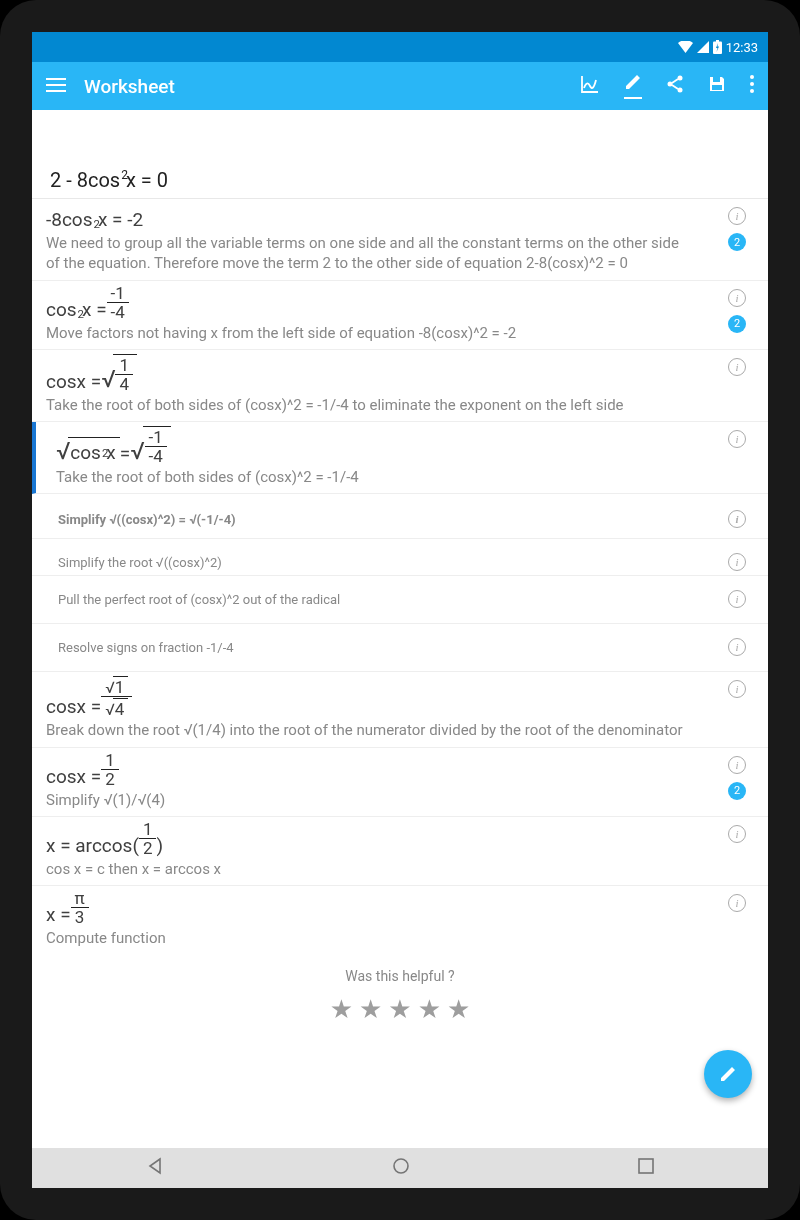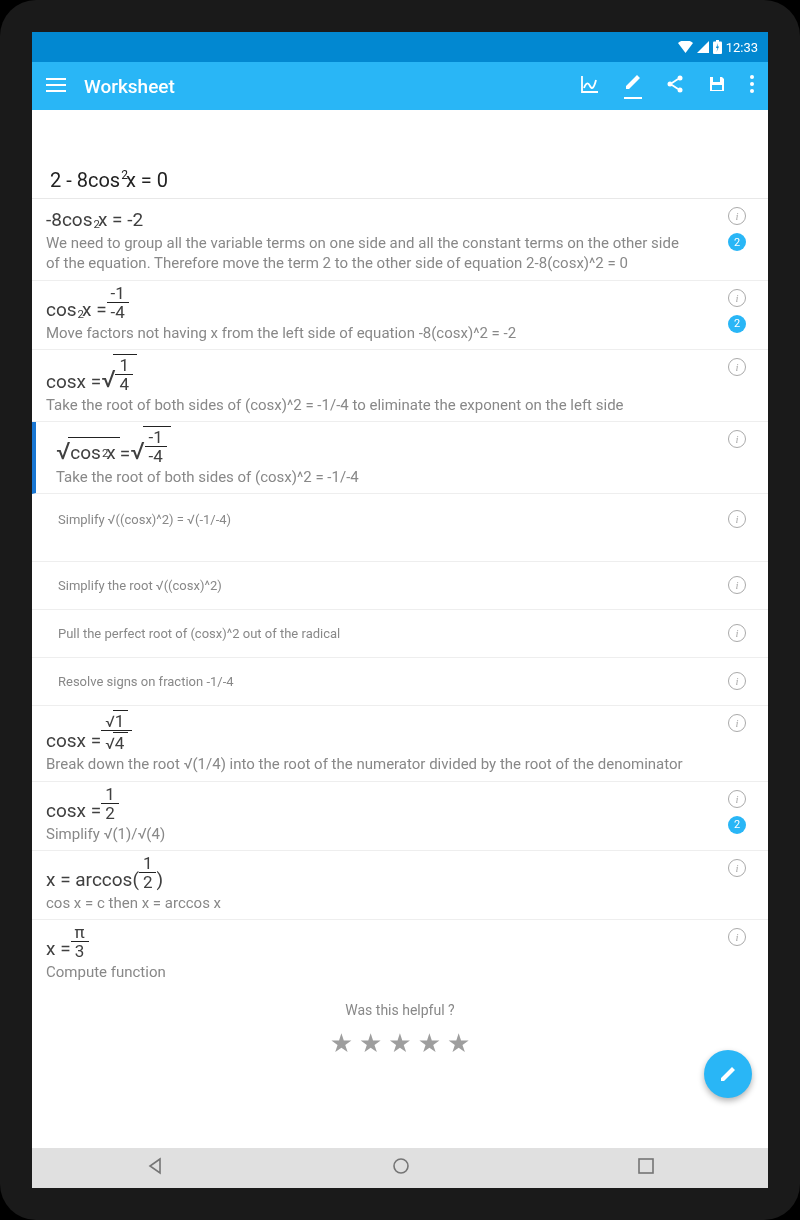--- a/index.html
+++ b/index.html
@@ -164,26 +164,26 @@
                   <span class="n">-1</span>
                   <span class="d">-4</span>
                 </span>
               </span>
             </span>
       </div>
       <div class="expl">Take the root of both sides of (cosx)^2 = -1/-4</div>
       <div class="info-icon">i</div>
     </div>
 
-    <div class="substep indent1" style="padding-top:18px;padding-bottom:34px;">
+    <div class="substep indent1" style="padding-top:18px;padding-bottom:11px;font-weight:bold;">
       <span>Simplify √((cosx)^2) = √(-1/-4)</span>
       <div class="info-icon" style="top:16px">i</div>
     </div>
 
-    <div class="substep indent2" style="padding-top:16px;padding-bottom:16px;">
+    <div class="substep indent2" style="padding-top:16px;padding-bottom:5px;">
       <span>Simplify the root √((cosx)^2)</span>
       <div class="info-icon" style="top:14px">i</div>
     </div>
 
     <div class="substep indent2b" style="padding-top:16px;padding-bottom:16px;">
       <span>Pull the perfect root of (cosx)^2 out of the radical</span>
       <div class="info-icon" style="top:14px">i</div>
     </div>
 
     <div class="substep indent2c" style="padding-top:16px;padding-bottom:16px;">

